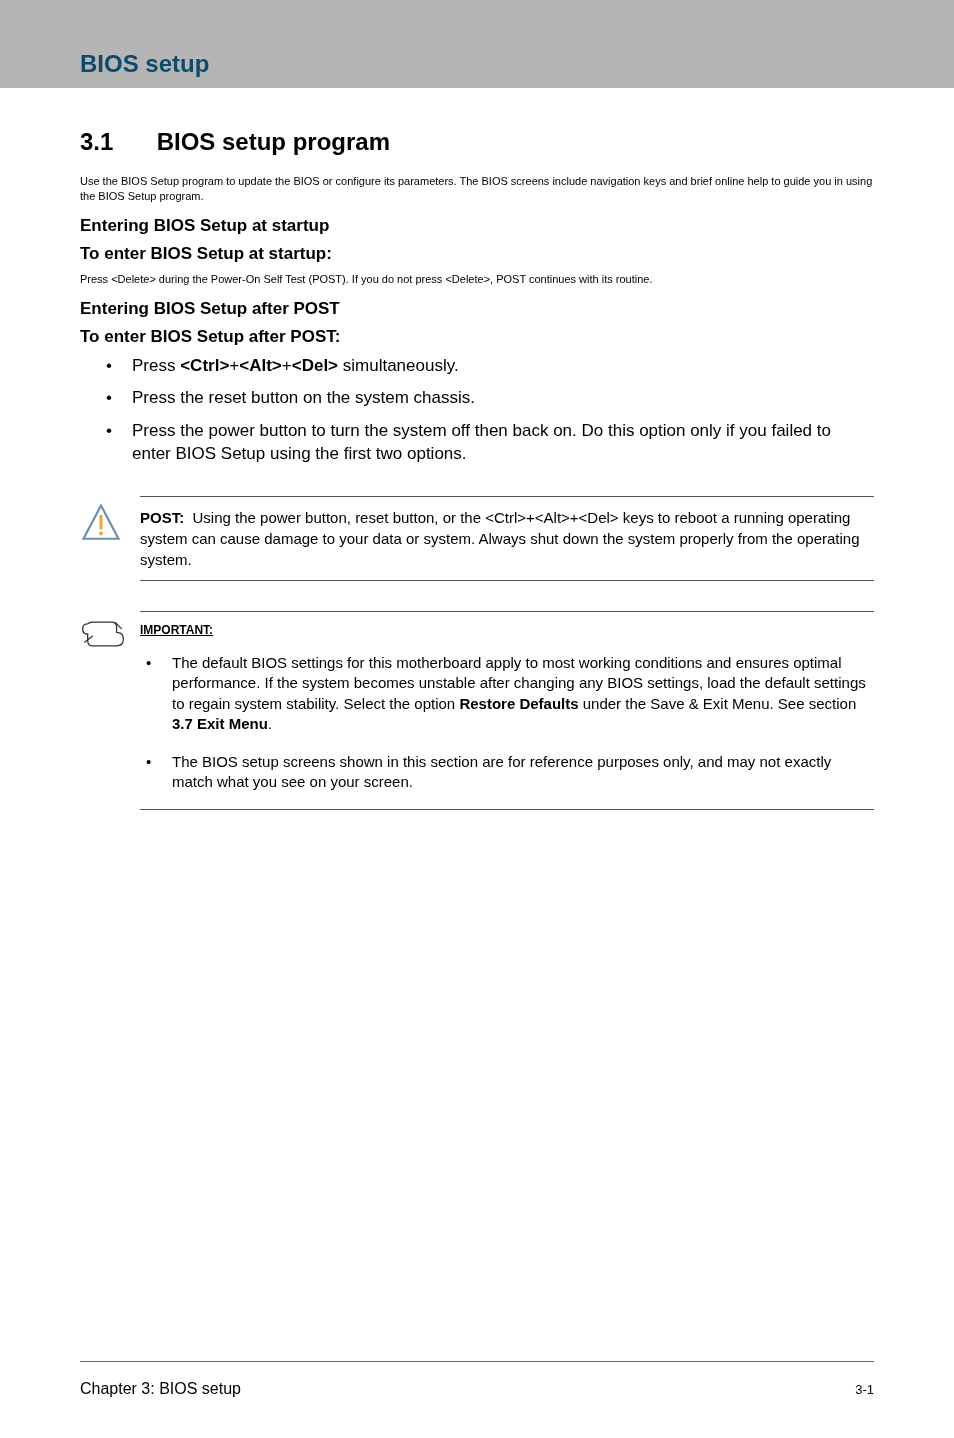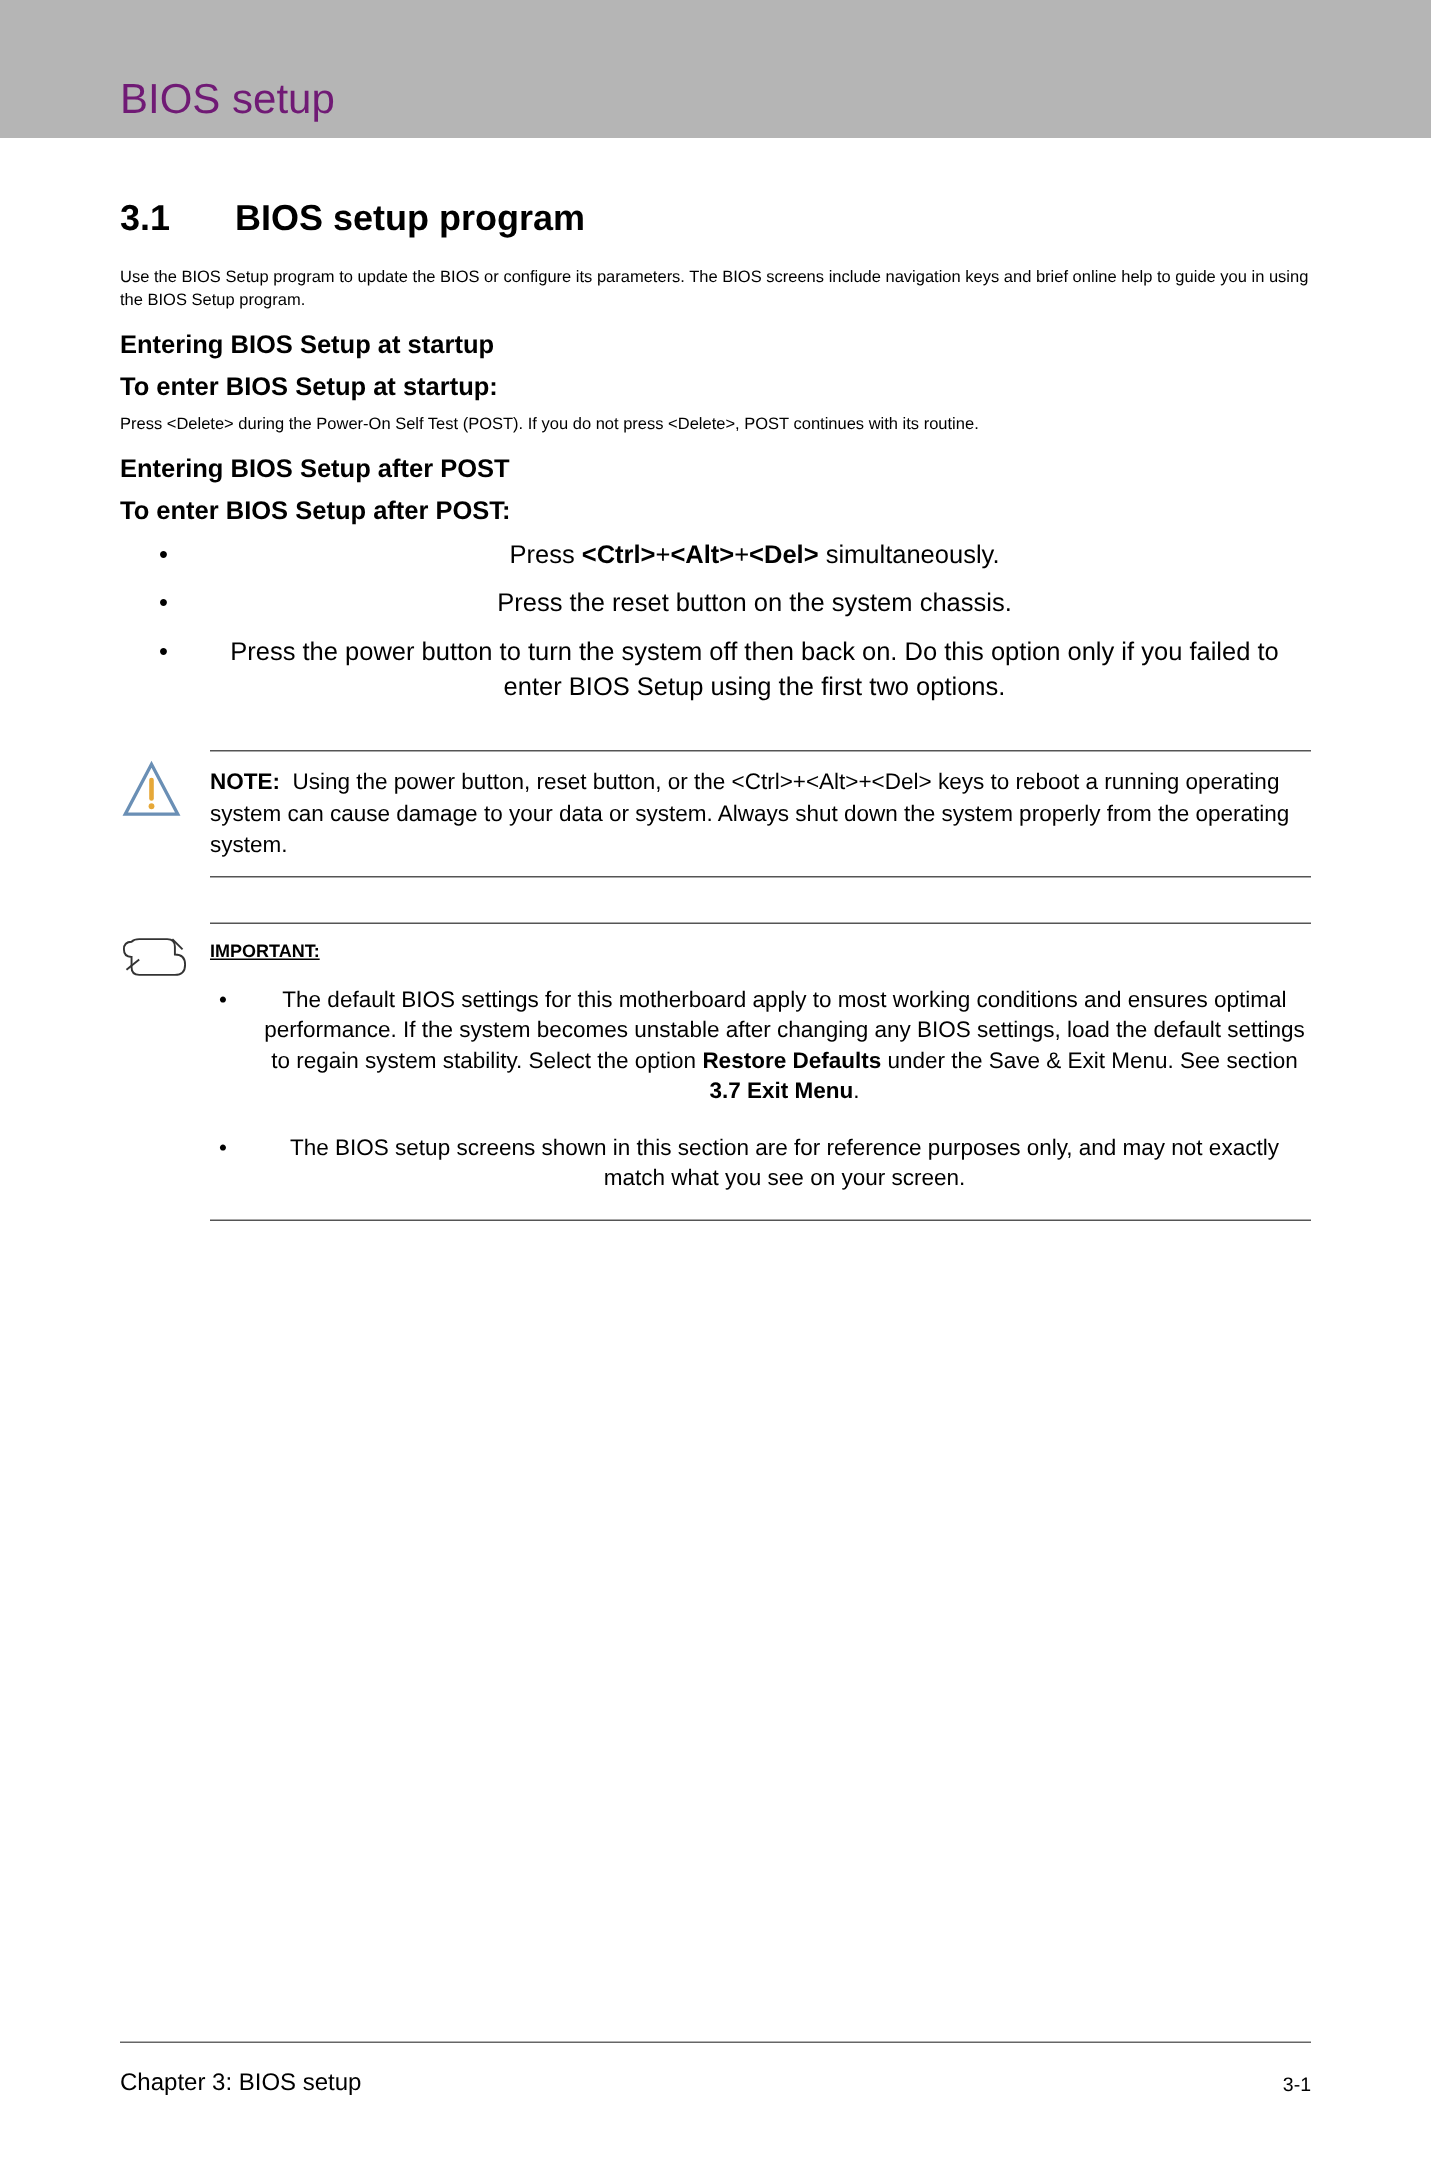--- a/index.html
+++ b/index.html
@@ -20,23 +20,23 @@
       padding: 50px 80px 10px 80px;
       margin-bottom: 40px;
     }
     .chapter-title {
       font-size: 48px;
       font-weight: bold;
       color: #000000;
       margin-bottom: 2px;
     }
     .chapter-subtitle {
-      font-size: 28px;
-      font-weight: normal;
-      color: #701a75;
+      font-size: 24px;
+      font-weight: bold;
+      color: #0c4a6e;
     }
     .content {
       padding: 0 80px;
     }
     .section-heading {
       font-size: 24px;
       font-weight: bold;
       margin-bottom: 18px;
     }
     .section-number {
@@ -50,21 +50,20 @@
     }
     .bold-heading {
       font-size: 17px;
       font-weight: bold;
       margin-bottom: 8px;
     }
     ul.bullet-list {
       list-style: none;
       padding-left: 26px;
       margin-bottom: 20px;
-      text-align: center;
     }
     ul.bullet-list li {
       position: relative;
       font-size: 17px;
       line-height: 1.35;
       margin-bottom: 10px;
       padding-left: 26px;
     }
     ul.bullet-list li::before {
       content: "•";
@@ -167,21 +166,21 @@
 
   <div class="callout">
     <div class="callout-icon">
       <svg class="warning-svg" viewBox="0 0 48 48">
         <polygon points="24,4 44,42 4,42" fill="none" stroke="#6a8fb5" stroke-width="2.5"></polygon>
         <line x1="24" y1="16" x2="24" y2="30" stroke="#e6a838" stroke-width="3.5" stroke-linecap="round"></line>
         <circle cx="24" cy="36" r="2.2" fill="#e6a838"></circle>
       </svg>
     </div>
     <div class="callout-body">
-      <strong>NOTE:</strong>&nbsp;&nbsp;<span>Using the power button, reset button, or the &lt;Ctrl&gt;+&lt;Alt&gt;+&lt;Del&gt; keys to reboot a running operating system can cause damage to your data or system. Always shut down the system properly from the operating system.</span>
+      <strong>POST:</strong>&nbsp;&nbsp;<span>Using the power button, reset button, or the &lt;Ctrl&gt;+&lt;Alt&gt;+&lt;Del&gt; keys to reboot a running operating system can cause damage to your data or system. Always shut down the system properly from the operating system.</span>
     </div>
   </div>
 
   <div class="callout">
     <div class="callout-icon">
       <svg class="note-svg" viewBox="0 0 52 40">
         <path d="M 8 8 Q 2 8 2 14 Q 2 20 8 20 L 8 28 Q 8 34 14 34 L 42 34 Q 50 34 50 26 Q 50 18 42 18 L 42 12 Q 42 6 36 6 L 14 6 Q 10 6 8 8 Z" fill="none" stroke="#333" stroke-width="1.5"></path>
         <path d="M 4 30 L 14 22" fill="none" stroke="#333" stroke-width="1.5"></path>
         <path d="M 40 6 L 48 14" fill="none" stroke="#333" stroke-width="1.5"></path>
       </svg>

